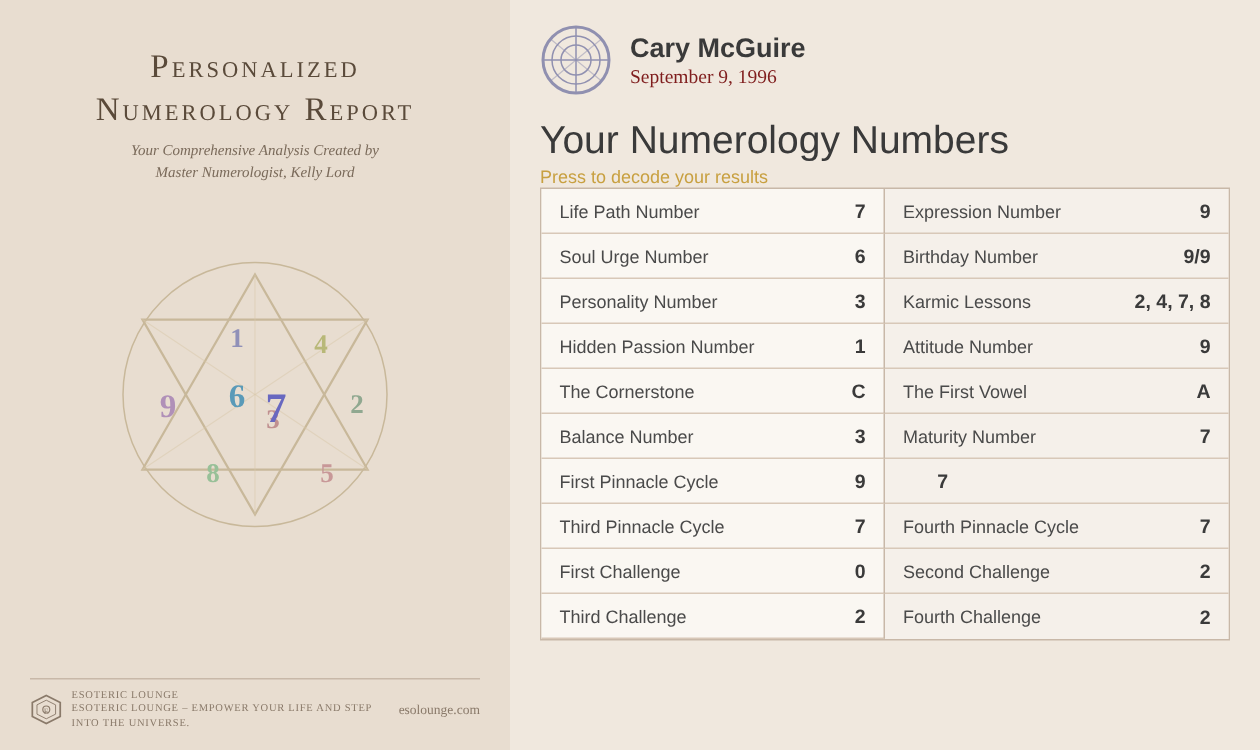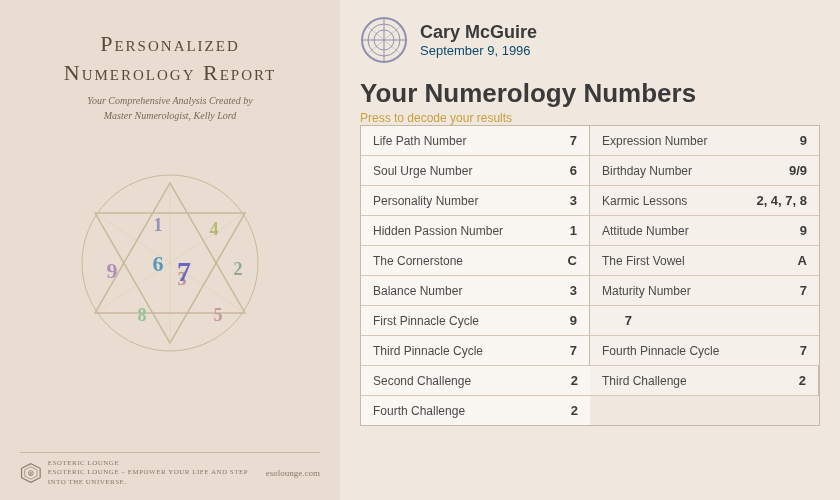--- a/index.html
+++ b/index.html
@@ -120,27 +120,27 @@
 
     .user-info h2 {
       font-size: 18px;
       font-weight: bold;
       color: #3a3a3a;
       font-family: Arial, sans-serif;
     }
 
     .user-info p {
       font-size: 13px;
-      color: #0c4a6e;
-      font-family: Liberation Sans, sans-serif;
+      color: #7f1d1d;
+      font-family: Liberation Serif, serif;
     }
 
     .section-title {
       font-size: 26px;
-      font-weight: bold;
+      font-weight: normal;
       color: #3a3a3a;
       font-family: Arial, sans-serif;
       margin-bottom: 2px;
       margin-top: 11px;
     }
 
     .section-subtitle {
       font-size: 12px;
       color: #c8a040;
       font-family: Arial, sans-serif;
@@ -341,20 +341,24 @@
       <span class="number-value">7</span>
     </div>
       <div class="number-row left-col">
       <span class="number-label">Third Pinnacle Cycle</span>
       <span class="number-value">7</span>
     </div>
       <div class="number-row">
       <span class="number-label">Fourth Pinnacle Cycle</span>
       <span class="number-value">7</span>
     </div>
+      <div class="number-row left-col">
+      <span class="number-label">First Challenge</span>
+      <span class="number-value">0</span>
+    </div>
       <div class="number-row">
       <span class="number-label">Second Challenge</span>
       <span class="number-value">2</span>
     </div>
       <div class="number-row left-col">
       <span class="number-label">Third Challenge</span>
       <span class="number-value">2</span>
     </div>
       <div class="number-row">
       <span class="number-label">Fourth Challenge</span>

